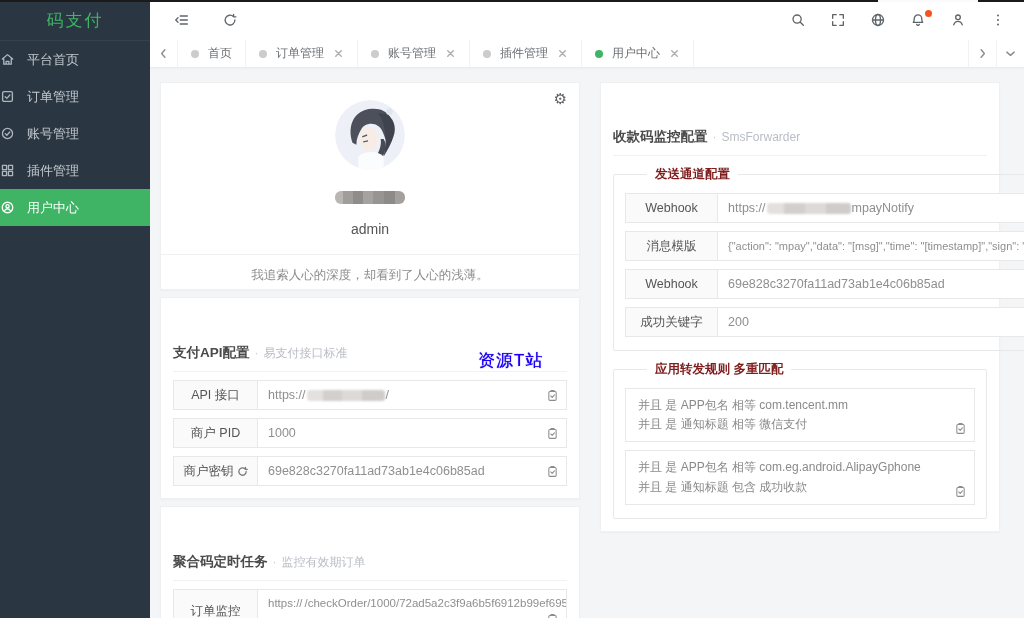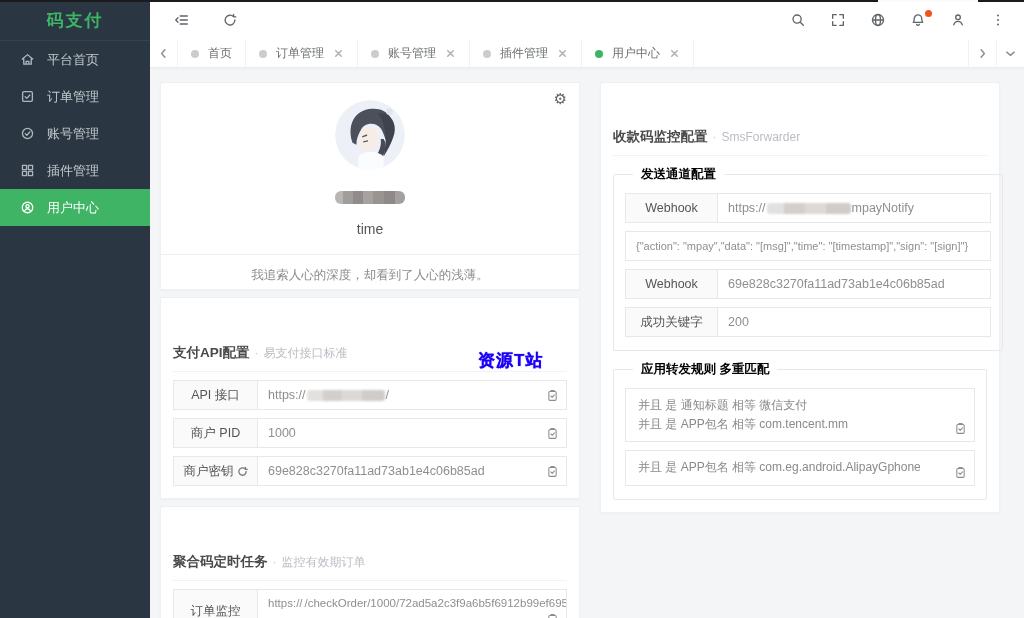--- a/index.html
+++ b/index.html
@@ -3,22 +3,22 @@
 <meta charset="utf-8">
 <style>
   * { margin:0; padding:0; box-sizing:border-box; }
   html,body { width:1024px; height:618px; overflow:hidden; font-family:"Liberation Sans",sans-serif; background:#f4f5f7; }
 
   .top-strip { position:absolute; top:0; left:0; width:1024px; height:2px; z-index:50;
     background:linear-gradient(90deg,#1b1b1b 0,#1b1b1b 878px,#fafafa 878px,#fafafa 978px,#1b1b1b 978px,#1b1b1b 100%); }
 
   
   .sidebar { position:absolute; left:0; top:0; width:150px; height:618px; background:#2a3642; z-index:10; }
-  .logo { height:41px; line-height:41px; text-align:center; color:#3eb464; font-size:17px; font-weight:bold; letter-spacing:2px; border-bottom:1px solid rgba(255,255,255,.06); }
-  .menu-item { height:37px; display:flex; align-items:center; padding-left:20px; color:#c2c9ce; font-size:13px; cursor:pointer; }
+  .logo { height:41px; line-height:41px; text-align:center; color:#3eb464; font-size:17px; font-weight:normal; letter-spacing:2px; border-bottom:1px solid rgba(255,255,255,.06); }
+  .menu-item { height:37px; display:flex; align-items:center; color:#c2c9ce; font-size:13px; cursor:pointer; }
   .menu-item .mi-icon { width:15px; height:15px; margin-right:12px; display:inline-flex; }
   .menu-item svg { width:15px; height:15px; stroke:#aeb7bd; fill:none; stroke-width:1.4; stroke-linecap:round; stroke-linejoin:round; }
   .menu-item.active { background:#3eb464; color:#fff; }
   .menu-item.active svg { stroke:#fff; }
 
   
   .main { position:absolute; left:150px; top:0; width:874px; height:465px; }
 
   .topbar { height:40px; background:#fff; display:flex; align-items:center; justify-content:space-between; padding:0 18px 0 24px; }
   .tb-left, .tb-right { display:flex; align-items:center; }
@@ -67,25 +67,25 @@
   .copy svg { width:13px; height:13px; stroke:#8c8c8c; fill:none; stroke-width:1.3; stroke-linecap:round; stroke-linejoin:round; }
   .redact { display:inline-block; height:11px; border-radius:3px; margin:0 1px; vertical-align:middle; filter:blur(1px);
     background:linear-gradient(90deg,#e3e1df 0 20%,#d2cfcd 20% 45%,#dcd9d7 45% 70%,#cfccca 70% 100%); }
   .key-refresh { display:inline-flex; margin-left:1px; }
   .key-refresh svg { width:11px; height:11px; stroke:#777; fill:none; stroke-width:1.4; stroke-linecap:round; stroke-linejoin:round; }
 
   .url-small { font-size:11.5px; }
   .json-small { font-size:11px; }
 
   fieldset.group { border:1px solid #e8e8e8; border-radius:2px; margin-top:10px; padding:2px 11px 13px 11px; }
-  fieldset.group legend { margin-left:8px; padding:0 8px; font-size:12.5px; color:#000000; font-weight:bold; }
+  fieldset.group legend { margin-left:22px; padding:0 8px; font-size:12.5px; color:#7f1d1d; font-weight:bold; }
   .col-right .row-label { width:92px; min-width:92px; }
   .rule-lines { display:flex; flex-direction:column; justify-content:center; padding:7px 26px 7px 12px; font-size:12px; color:#8a8a8a; line-height:1.6; flex:1; }
 
-  .watermark { position:absolute; left:328px; top:281px; font-size:17px; font-weight:700; color:#1b00f5; z-index:40; letter-spacing:1px; text-shadow:0 0 1px #1b00f5;text-align:right; }
+  .watermark { position:absolute; left:328px; top:281px; font-size:17px; font-weight:400; color:#1b00f5; z-index:40; letter-spacing:1px; text-shadow:0 0 1px #1b00f5;text-align:right; }
 </style>
 </head>
 <body>
 
 <div class="top-strip"></div>
 
 <aside class="sidebar">
   <div class="logo">码支付</div>
   <nav>
     <div class="menu-item">
@@ -270,21 +270,21 @@
             <path d="M18 44 C12 26 20 10 38 9 C54 8 62 20 58 32 C57 36 54 40 52 41 C50 34 48 30 46 28 C40 22 30 24 27 30 C24 35 22 40 22 46 Z" fill="#4b505b"></path>
             <path d="M52 14 C60 18 64 28 60 38 C58 44 54 52 50 58 C52 48 53 38 51 30 C50 24 48 18 44 14 Z" fill="#3f434d"></path>
             <path d="M50 40 C54 46 52 56 46 62 L42 58 C46 52 48 46 47 40 Z" fill="#454a54"></path>
             <path d="M26 34 C28 28 36 26 41 30 C44 33 45 38 44 43 C42 50 36 54 31 52 C26 50 24 42 26 34 Z" fill="#f7ece6"></path>
             <path d="M28 38 L33 36 M29 43 L34 42" stroke="#5a5f68" stroke-width="1.4" fill="none"></path>
             <path d="M24 58 C30 52 44 52 50 58 L50 72 L24 72 Z" fill="#fbfcfe"></path>
             <circle cx="56" cy="12" r="3.4" fill="#dfe5ee"></circle>
           </svg>
         </div>
         <div class="redact-name"></div>
-        <div class="username">time</div>
+        <div class="username">admin</div>
         <div class="profile-divider"></div>
         <div class="signature">我追索人心的深度，却看到了人心的浅薄。</div>
       </div>
 
       <div class="card sec-card">
         <div class="sec-head">
           <span class="sec-title">支付API配置</span>
           <span class="sec-dot">·</span>
           <span class="sec-sub">易支付接口标准</span>
         </div>
@@ -372,20 +372,21 @@
           <div class="row">
             <div class="row-label">Webhook</div>
             <div class="row-value">
               <span>https://</span>
                 <span class="redact" style="width:84px;"></span>
                 <span>mpayNotify</span>
             </div>
 
           </div>
           <div class="row">
+            <div class="row-label">消息模版</div>
             <div class="row-value json-small" style="padding-right:22px;">
                 <span>{"action": "mpay","data": "[msg]","time": "[timestamp]","sign": "[sign]"}</span>
               </div>
 
           </div>
           <div class="row">
             <div class="row-label">Webhook</div>
             <div class="row-value">
                 <span>69e828c3270fa11ad73ab1e4c06b85ad</span>
               </div>
@@ -397,33 +398,34 @@
                 <span>200</span>
               </div>
 
           </div>
         </fieldset>
 
         <fieldset class="group">
           <legend>应用转发规则 多重匹配</legend>
           <div class="row">
             <div class="rule-lines">
+              <span>并且 是 APP包名 相等 com.tencent.mm</span>
               <span>并且 是 通知标题 相等 微信支付</span>
-              <span>并且 是 APP包名 相等 com.tencent.mm</span>
             </div>
             <span class="copy">
                 <svg viewBox="0 0 16 16">
                   <rect x="3.5" y="3" width="9" height="11" rx="1.4"></rect>
                   <path d="M6 3V1.8h4V3M5.8 8.6l1.8 1.8 2.8-3.2"></path>
                 </svg>
               </span>
           </div>
           <div class="row">
             <div class="rule-lines">
               <span>并且 是 APP包名 相等 com.eg.android.AlipayGphone</span>
+              <span>并且 是 通知标题 包含 成功收款</span>
             </div>
             <span class="copy">
                 <svg viewBox="0 0 16 16">
                   <rect x="3.5" y="3" width="9" height="11" rx="1.4"></rect>
                   <path d="M6 3V1.8h4V3M5.8 8.6l1.8 1.8 2.8-3.2"></path>
                 </svg>
               </span>
           </div>
         </fieldset>
       </div>

